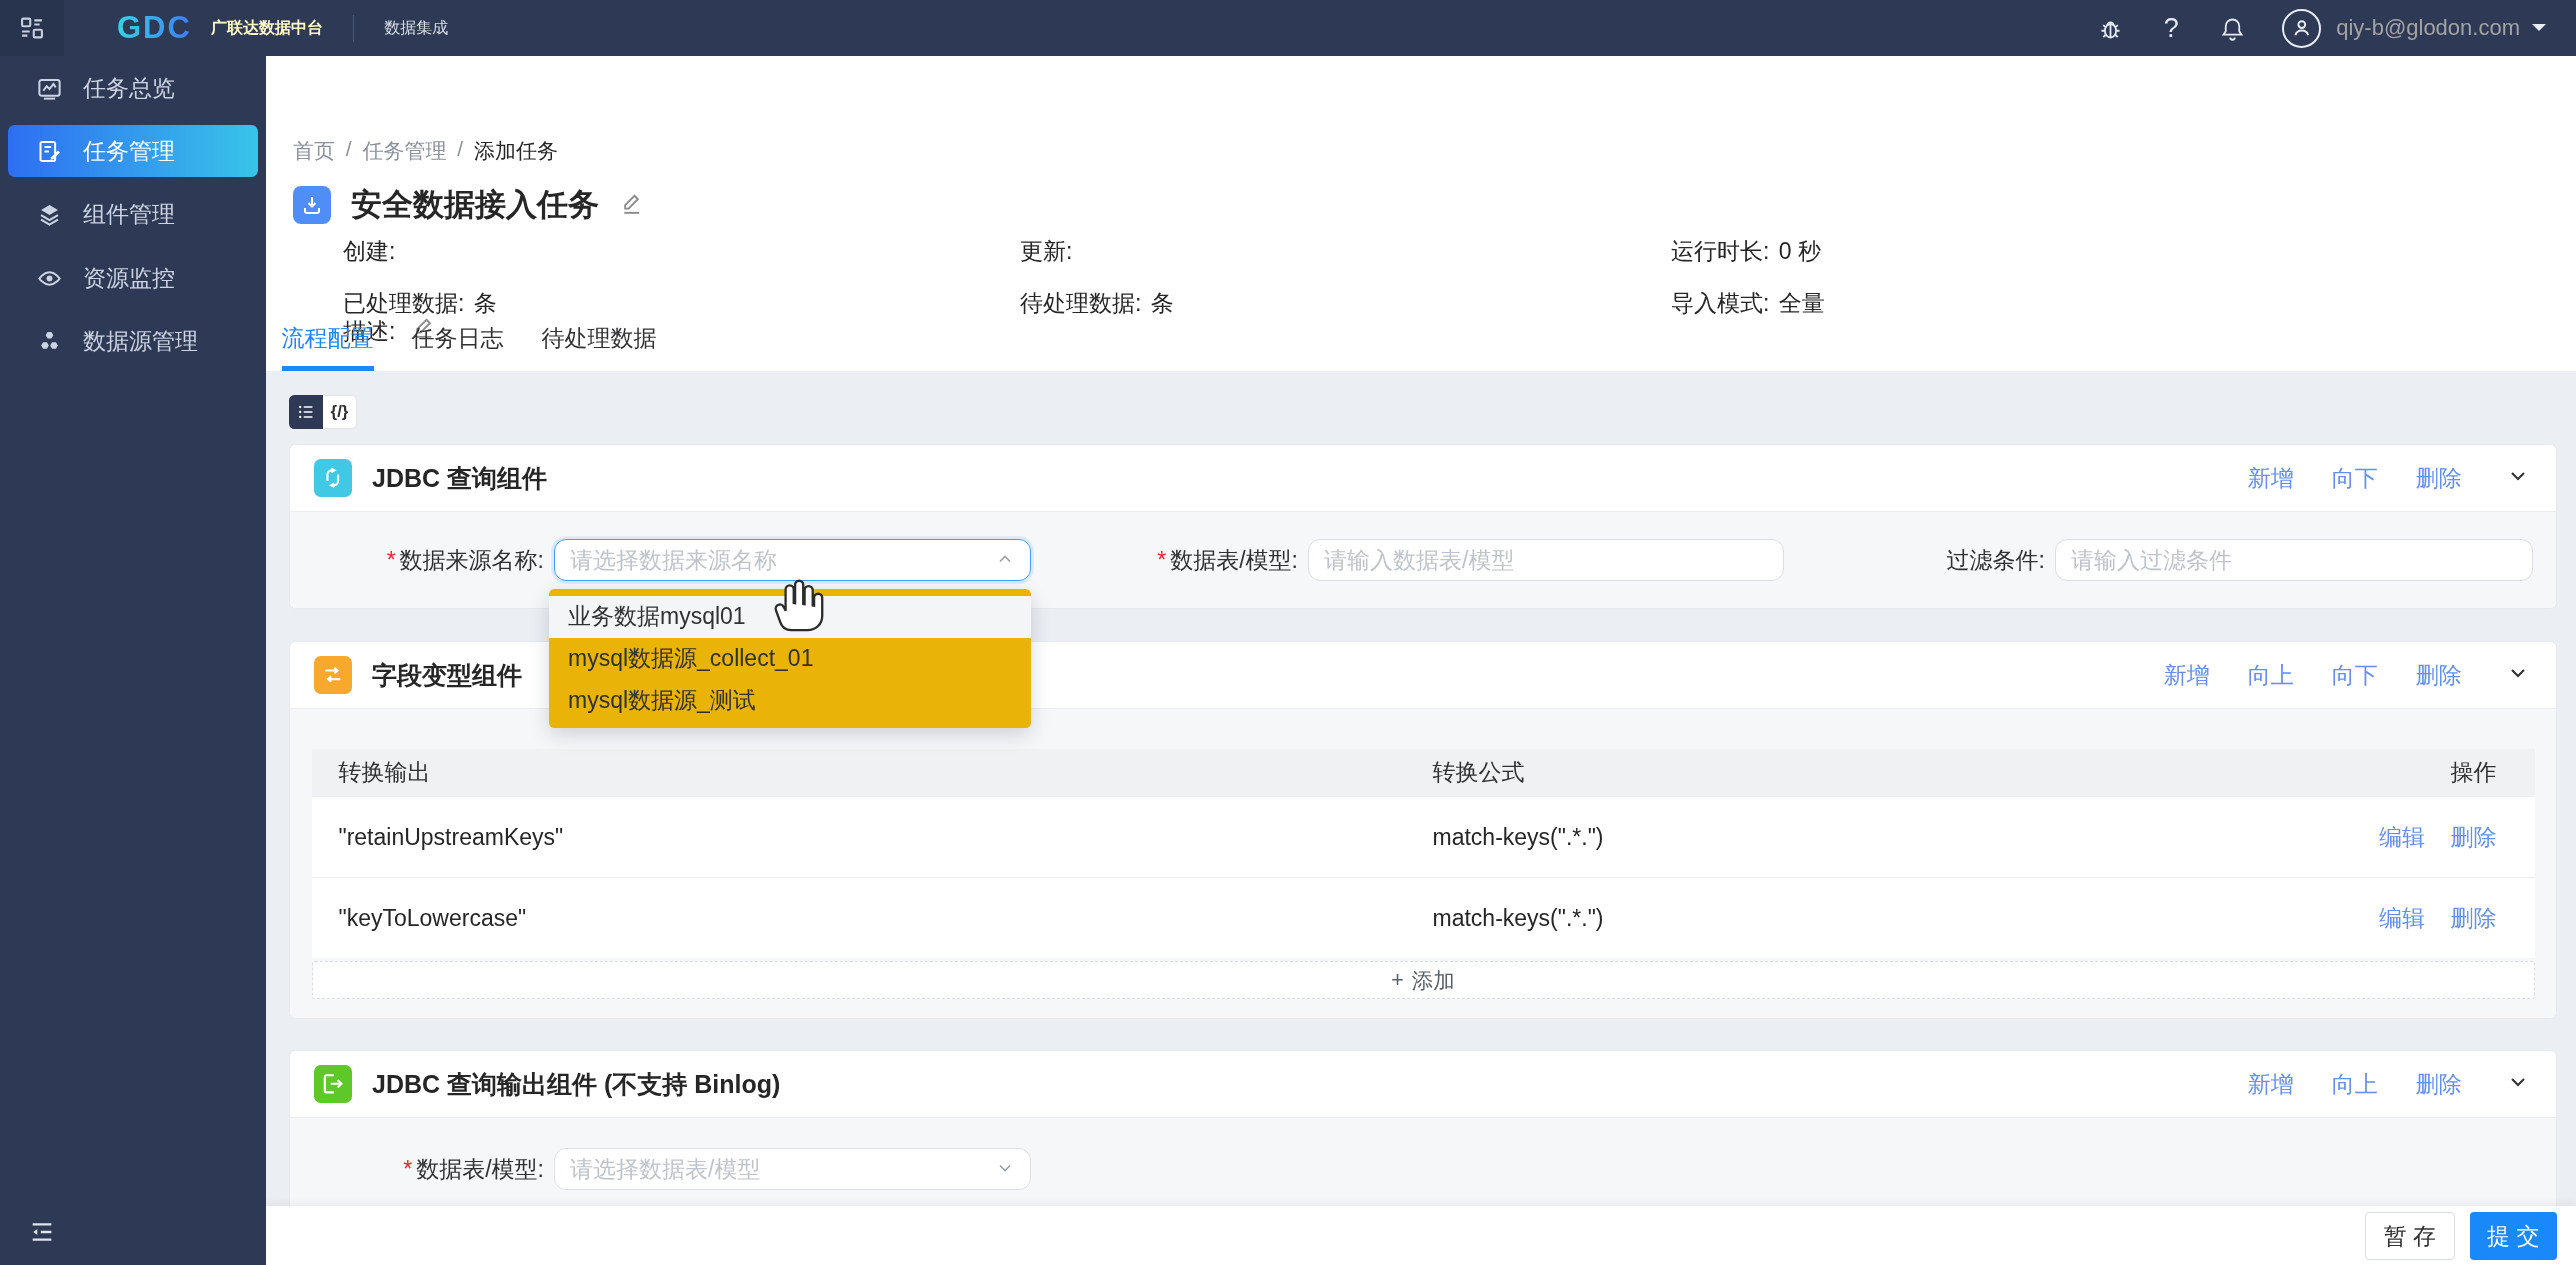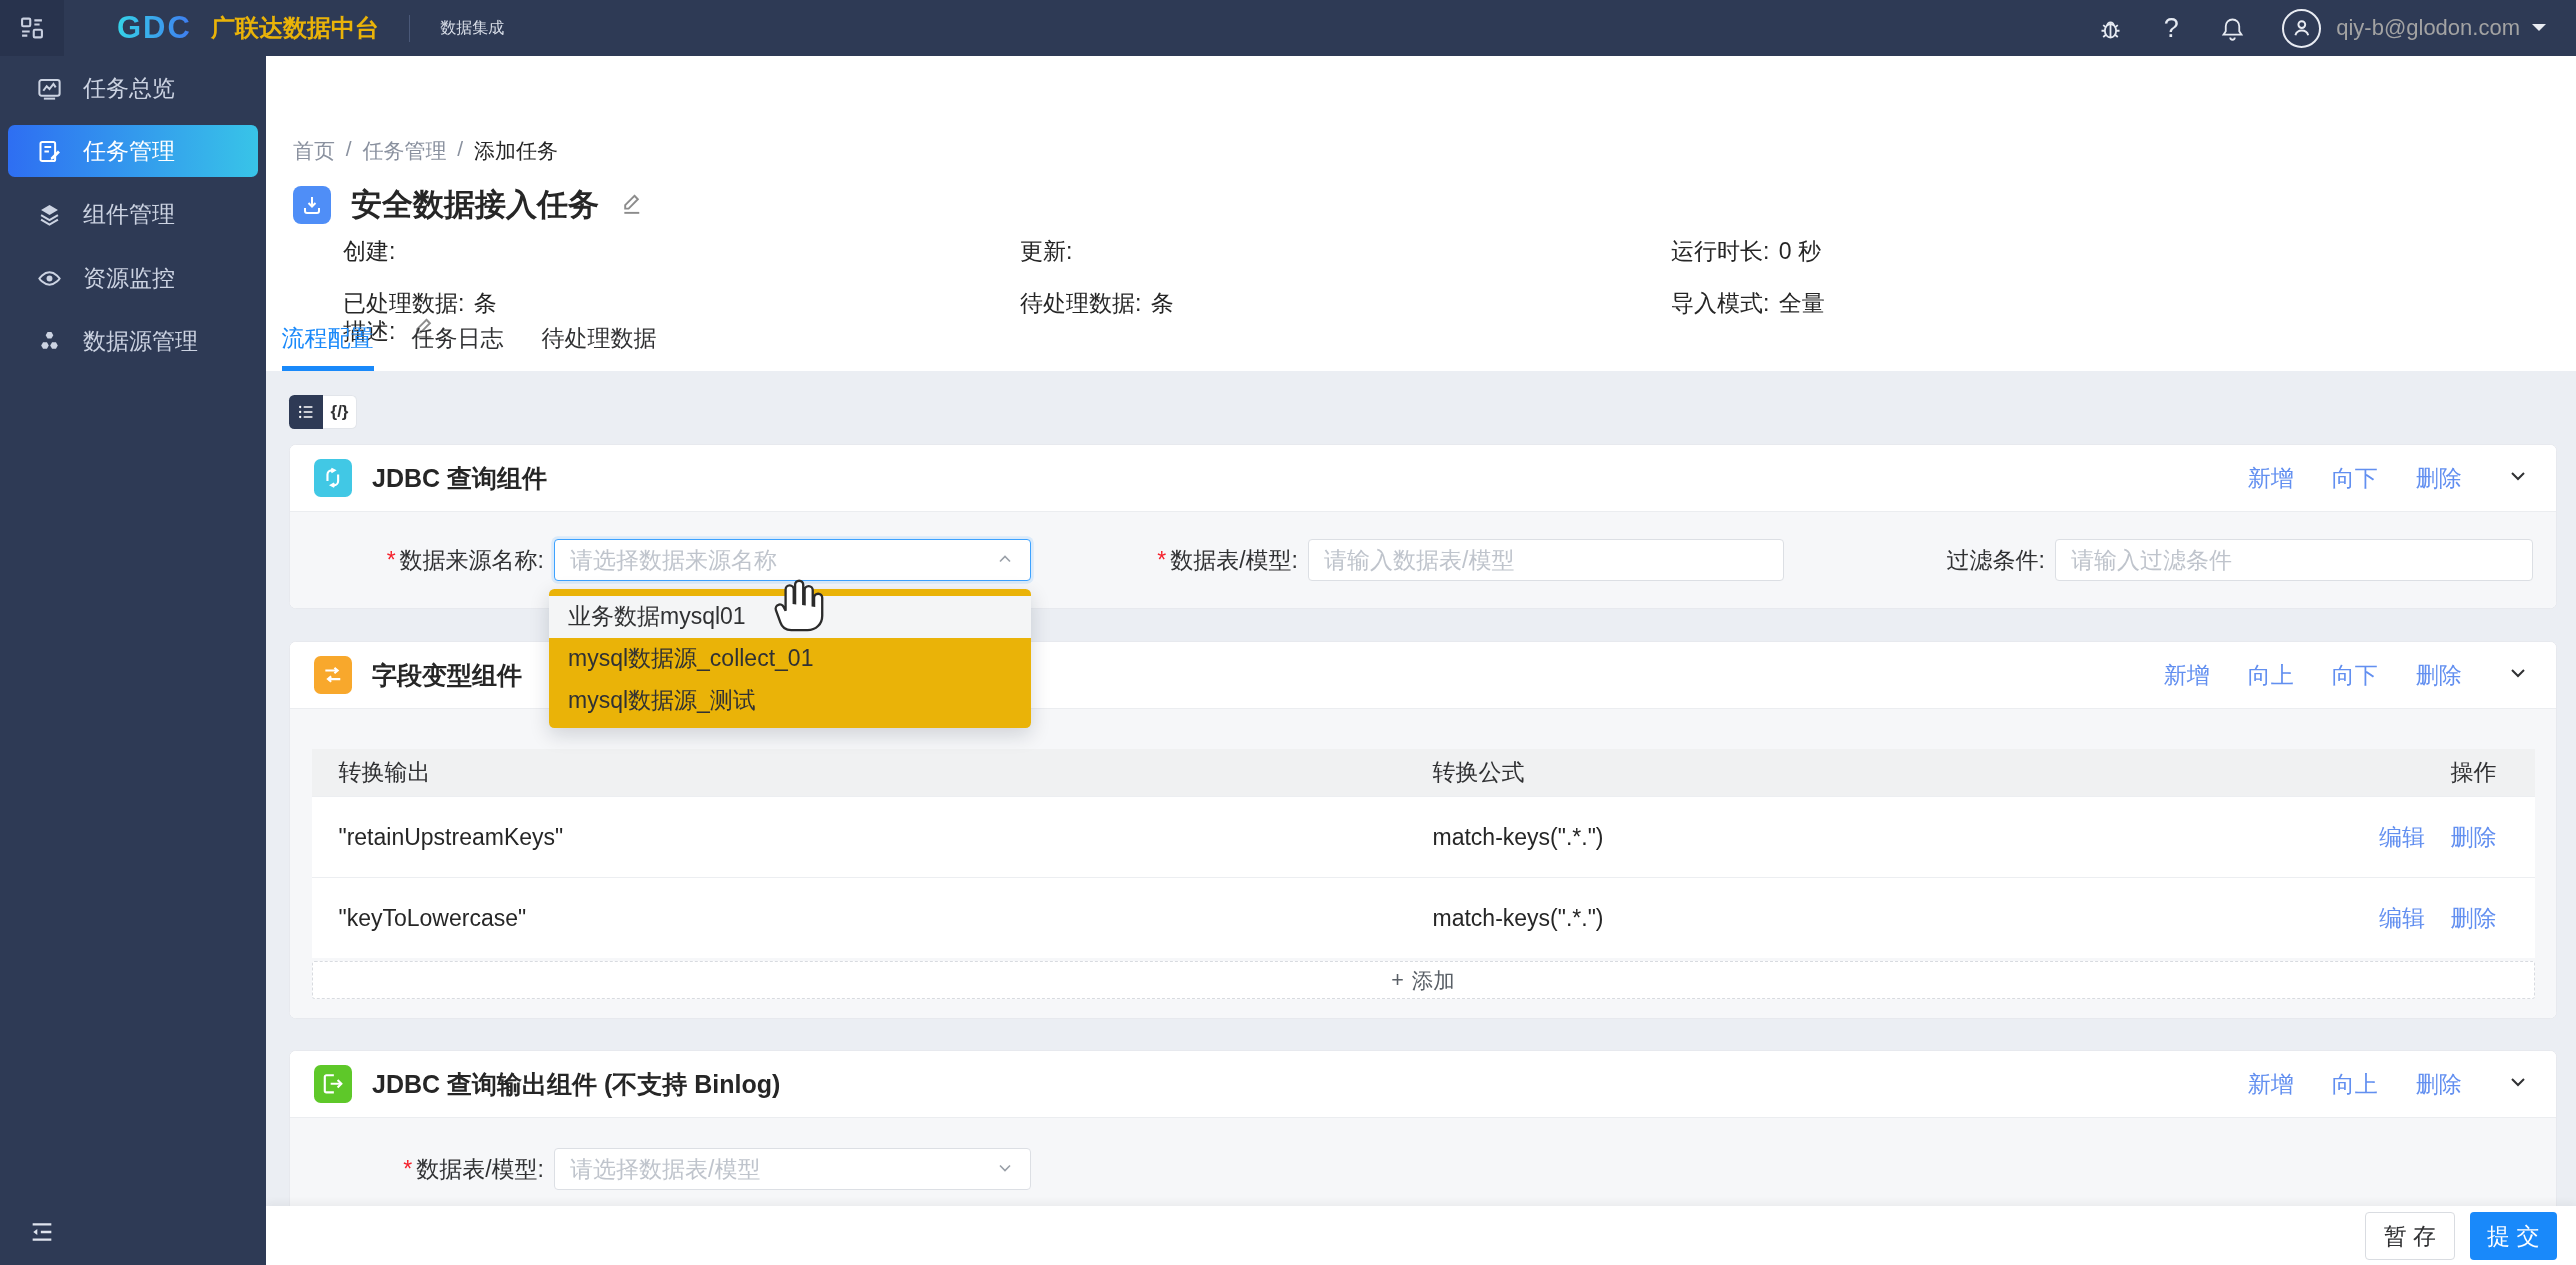--- a/index.html
+++ b/index.html
@@ -5,21 +5,21 @@
   *{box-sizing:border-box;margin:0;padding:0}
   html,body{width:2576px;height:1266px}
   body{font-family:"Liberation Sans","DejaVu Sans",sans-serif;color:#1f2329}
   .app{position:relative;width:2576px;height:1266px;background:#ebeef3;overflow:hidden}
 
   
   .topbar{position:absolute;left:0;top:0;width:100%;height:56px;background:#2e3a55;display:flex;align-items:center;color:#e8ebf2;z-index:70}
   .tb-menu{width:64px;height:56px;background:#28334d;display:flex;align-items:center;justify-content:center;color:#c9d0e0;cursor:pointer}
   .tb-menu svg{width:28px;height:28px}
   .logo{font-size:31px;font-weight:800;letter-spacing:2px;background:linear-gradient(90deg,#35d3e8,#3f7bf0);-webkit-background-clip:text;background-clip:text;color:transparent;margin-left:53px}
-  .product{font-size:24px;color:#eab308;margin-left:19px;font-weight:600}
+  .product{font-size:16px;color:#fef9c3;margin-left:19px;font-weight:600}
   .tb-divider{width:1.3px;height:27px;background:#4a5878;margin:0 30px}
   .module{font-size:16px;color:#d9dee8}
   .tb-right{margin-left:auto;display:flex;align-items:center;margin-right:30px}
   .tb-icon{width:30px;height:30px;margin-left:31px;display:flex;align-items:center;justify-content:center;color:#e6eaf2;cursor:pointer}
   .tb-icon svg{width:27px;height:27px}
   .help-q{font-size:27px;line-height:1;color:#e6eaf2}
   .avatar{width:39px;height:39px;border-radius:50%;border:2px solid #e8ebf2;margin-left:35px;display:flex;align-items:center;justify-content:center;color:#e8ebf2;cursor:pointer}
   .avatar svg{width:25.6px;height:25.6px}
   .tb-email{font-size:22px;color:#a3a3a3;margin-left:15px}
   .tb-caret{width:0;height:0;border:7.4px solid transparent;border-top-color:#e8ebf2;margin-left:12px;margin-top:6.7px;cursor:pointer}
@@ -70,21 +70,21 @@
   .hd-chevron{color:#303133;margin-left:6.7px;cursor:pointer}
   .hd-chevron svg{width:24px;height:24px}
   .card-bd{background:#f6f7f9;border-top:0.7px solid #ebedf0;height:calc(100% - 66px)}
 
   .form-row{display:flex;align-items:center}
   .card1 .form-row{height:100%}
   .card3 .form-row{padding-top:30px}
   .f-label{font-size:23px;color:#303133;text-align:right;padding-right:10px;flex:none}
   .lw1{width:264px}.lw2{width:277px}.lw3{width:271px}
   .req{color:#f5222d;margin-right:4px}
-  .select,.inputbox{height:42px;background:#fff;border:1.3px solid #dcdfe4;border-radius:4px;display:flex;align-items:center;padding:0 15px;flex:none;cursor:pointer}
+  .select,.inputbox{height:42px;background:#fff;border:1.3px solid #dcdfe4;border-radius:12px;display:flex;align-items:center;padding:0 15px;flex:none;cursor:pointer}
   .select.focused{border-color:#3da2ff;box-shadow:0 0 0 2.7px rgba(61,162,255,.15)}
   .fw1{width:477px}.fw2{width:476px}.fw3{width:478px}
   .ph{font-size:23px;color:#bfc4cc;flex:1;overflow:hidden;white-space:nowrap}
   .inputbox input{border:none;outline:none;background:transparent;font:inherit;font-size:23px;color:#262626;width:100%}
   .inputbox input::placeholder{color:#bfc4cc}
   .sel-arrow{color:#9aa0a8;flex:none}
   .sel-arrow svg{width:20px;height:20px}
 
   .table{margin:40px 21.5px 0;font-size:23px}
   .t-head{display:flex;align-items:center;height:47px;background:#f0f1f2;color:#303133}

